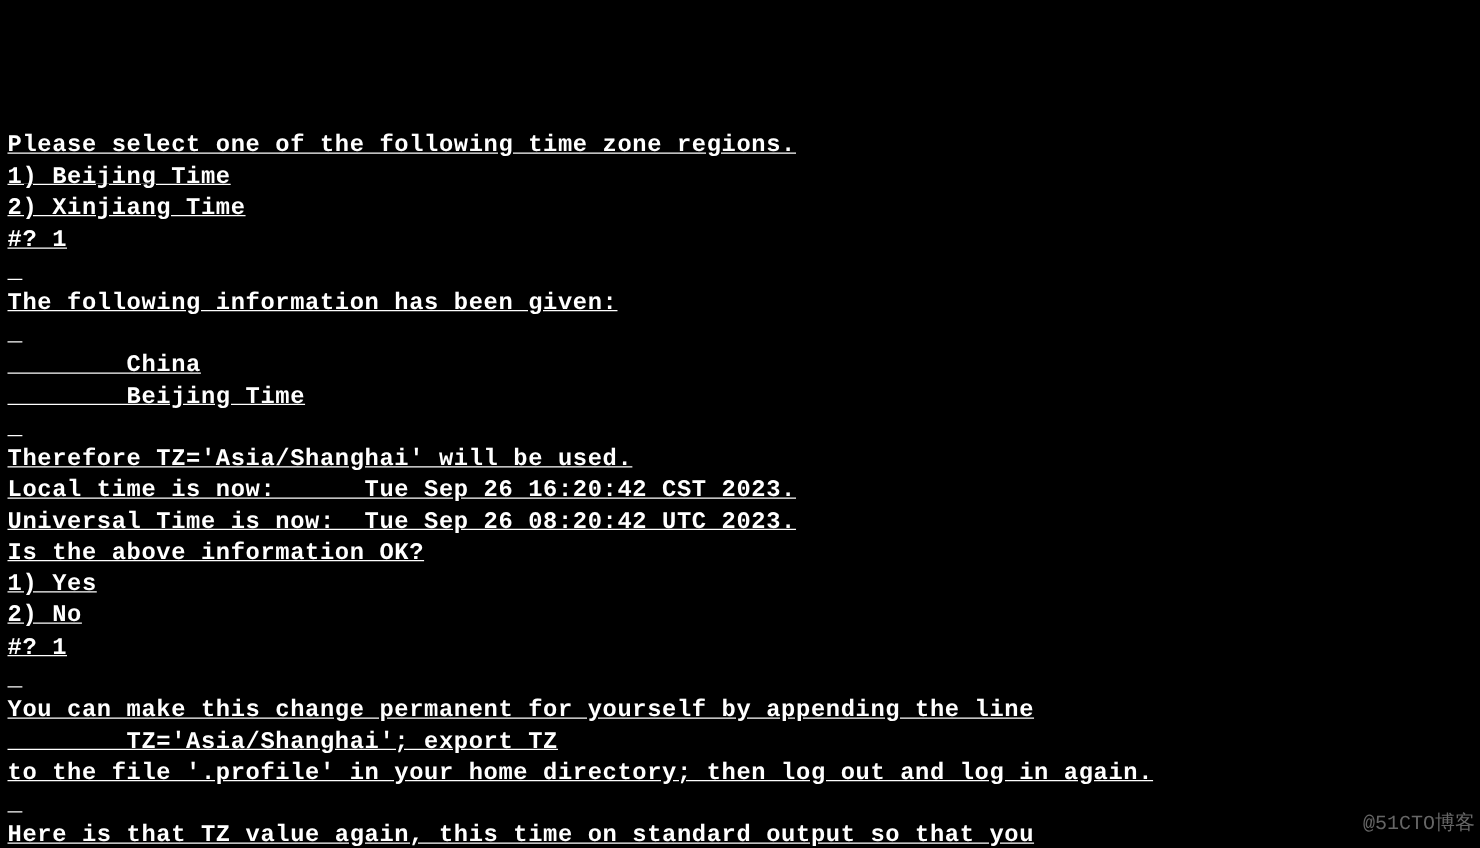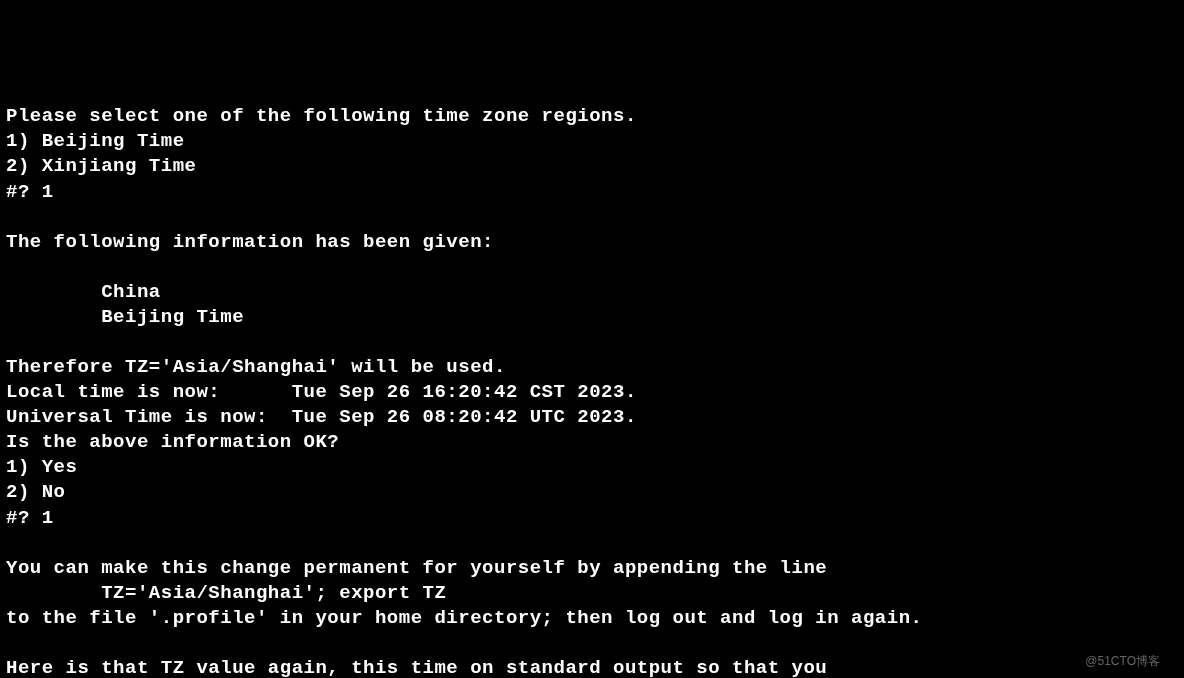--- a/index.html
+++ b/index.html
@@ -17,29 +17,30 @@
       padding: 4px 6px;
       width: 1184px;
       height: 678px;
       overflow: hidden;
       position: relative;
       white-space: pre;
       letter-spacing: 0.5px;
     }
     .line {
       white-space: pre;
+      text-decoration: underline;
     }
     .watermark {
       position: absolute;
-      right: 24px;
+      right: 4px;
       bottom: 8px;
       color: #666;
-      font-size: 12px;
+      font-size: 16px;
       font-weight: normal;
-      font-family: Liberation Sans, sans-serif;
+      font-family: Liberation Mono, monospace;
       letter-spacing: 0;
     }
   </style>
 </head>
 <body>
 
 
 
 <div id="terminal-lines"><div class="line">Please select one of the following time zone regions.</div><div class="line">1) Beijing Time</div><div class="line">2) Xinjiang Time</div><div class="line">#? 1</div><div class="line"> </div><div class="line">The following information has been given:</div><div class="line"> </div><div class="line">        China</div><div class="line">        Beijing Time</div><div class="line"> </div><div class="line">Therefore TZ='Asia/Shanghai' will be used.</div><div class="line">Local time is now:      Tue Sep 26 16:20:42 CST 2023.</div><div class="line">Universal Time is now:  Tue Sep 26 08:20:42 UTC 2023.</div><div class="line">Is the above information OK?</div><div class="line">1) Yes</div><div class="line">2) No</div><div class="line">#? 1</div><div class="line"> </div><div class="line">You can make this change permanent for yourself by appending the line</div><div class="line">        TZ='Asia/Shanghai'; export TZ</div><div class="line">to the file '.profile' in your home directory; then log out and log in again.</div><div class="line"> </div><div class="line">Here is that TZ value again, this time on standard output so that you</div></div>
 

